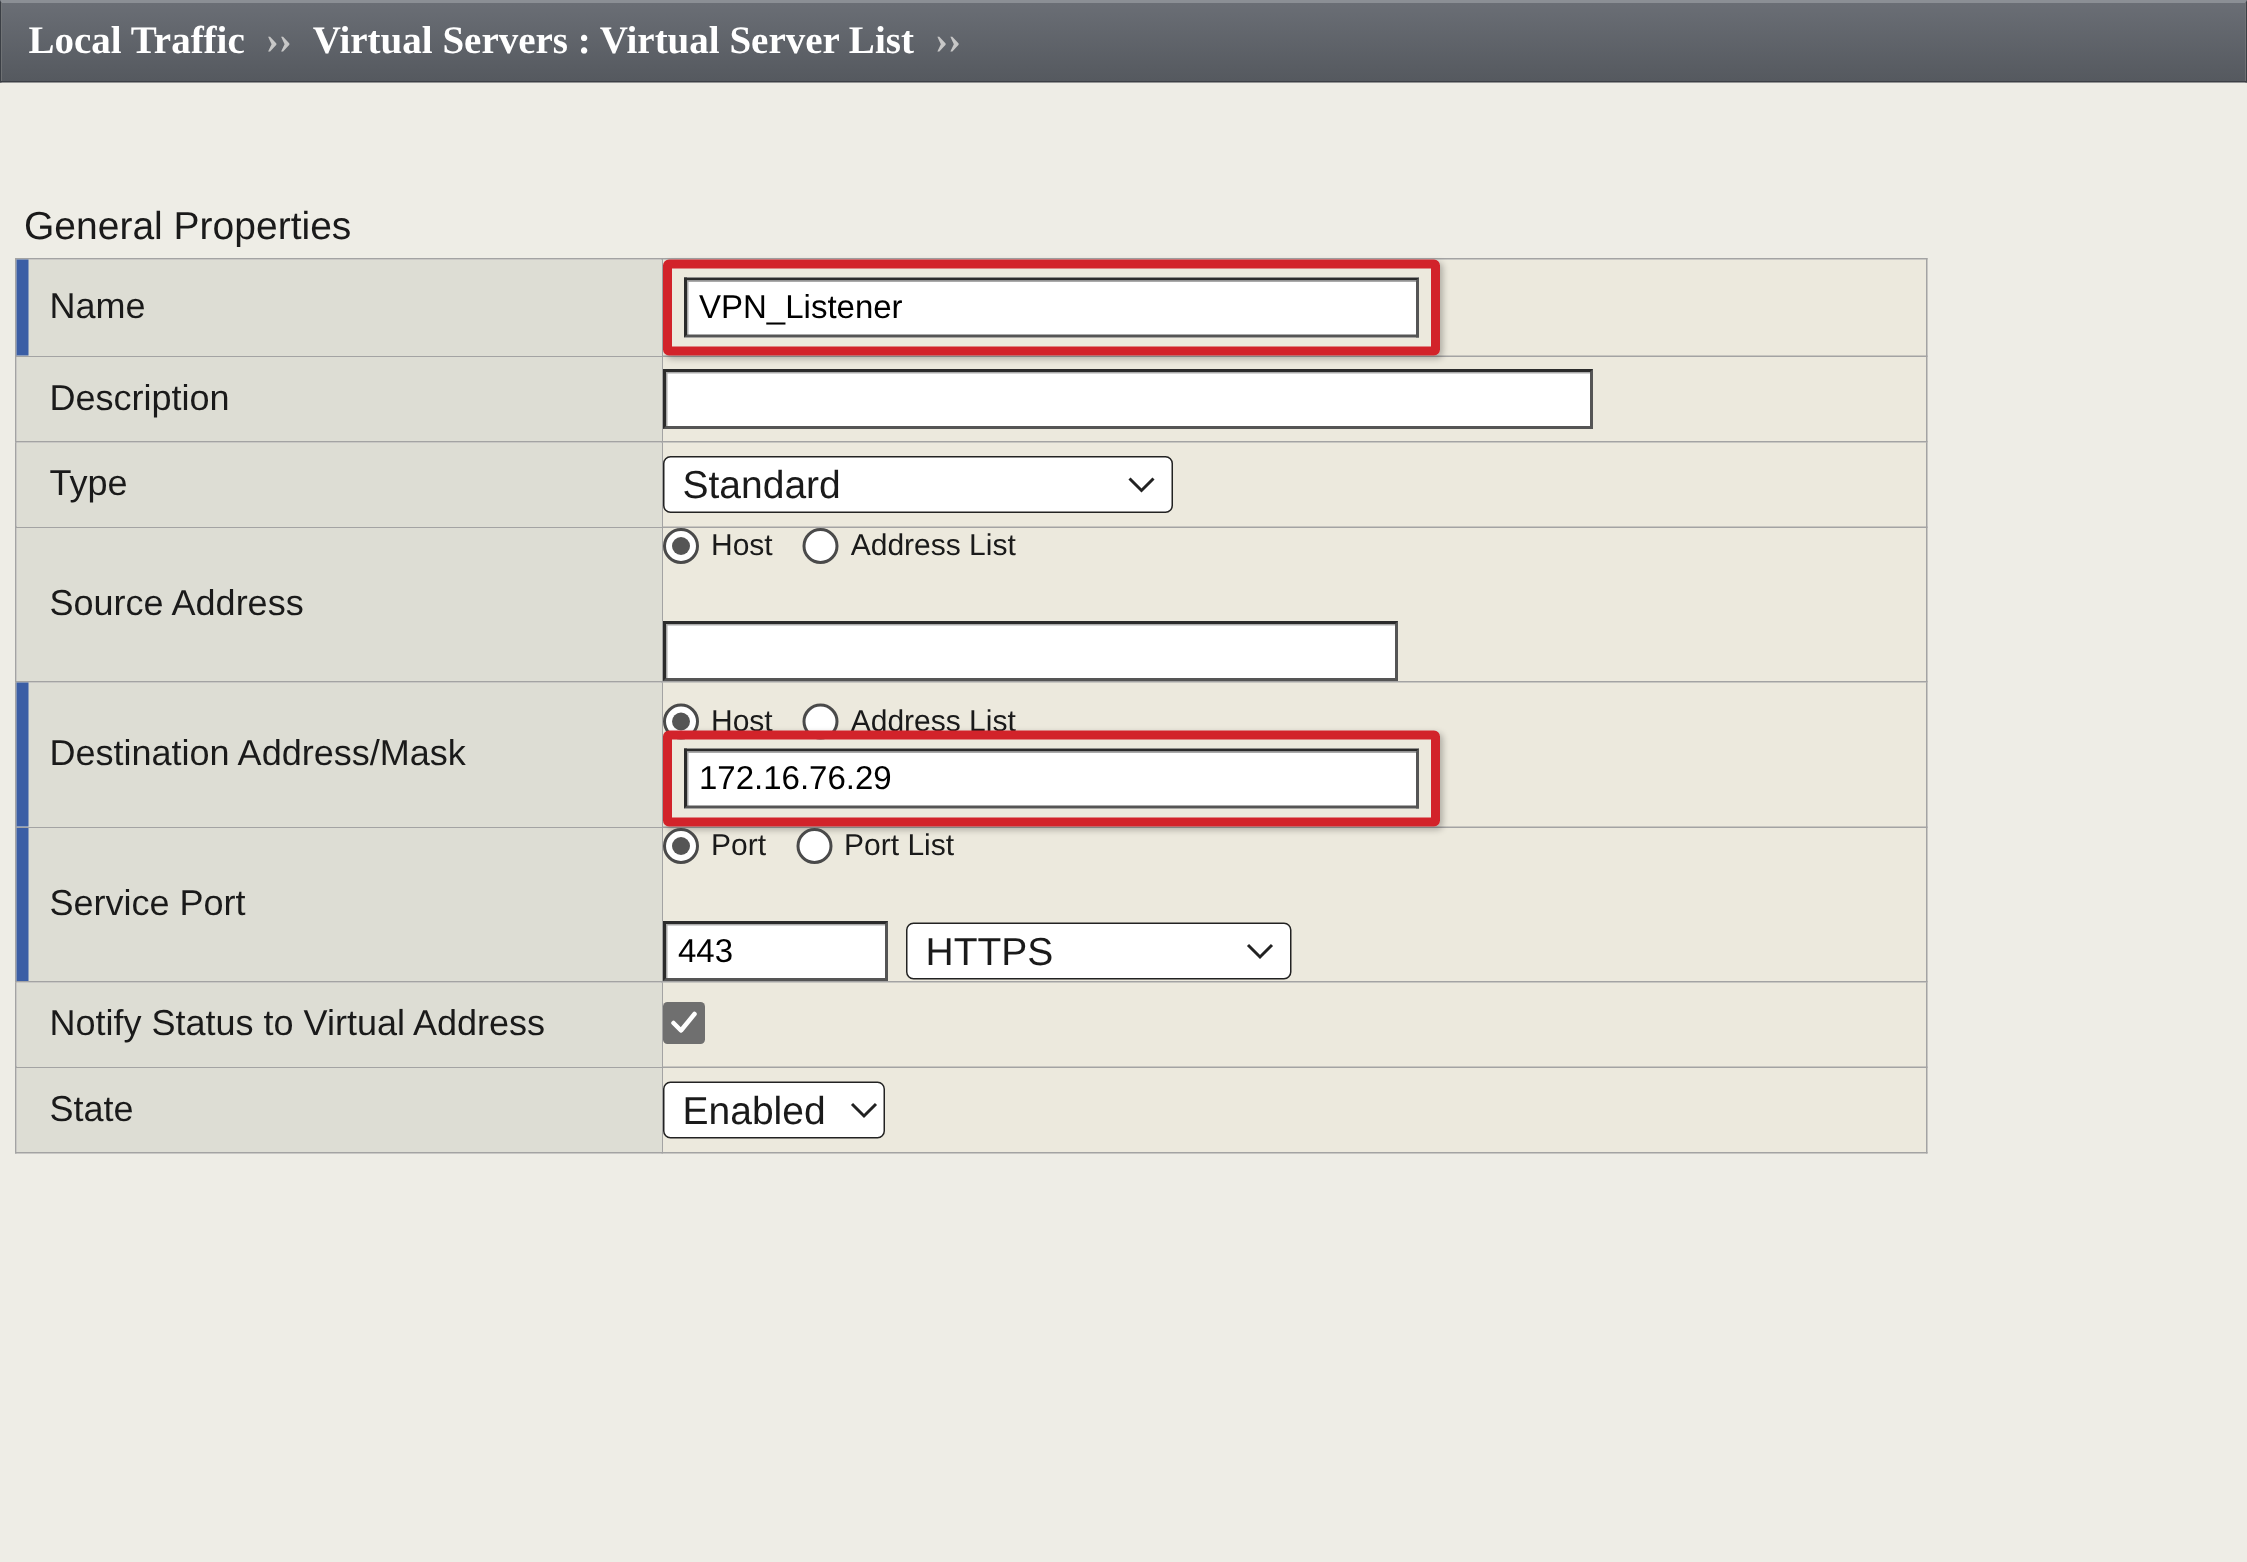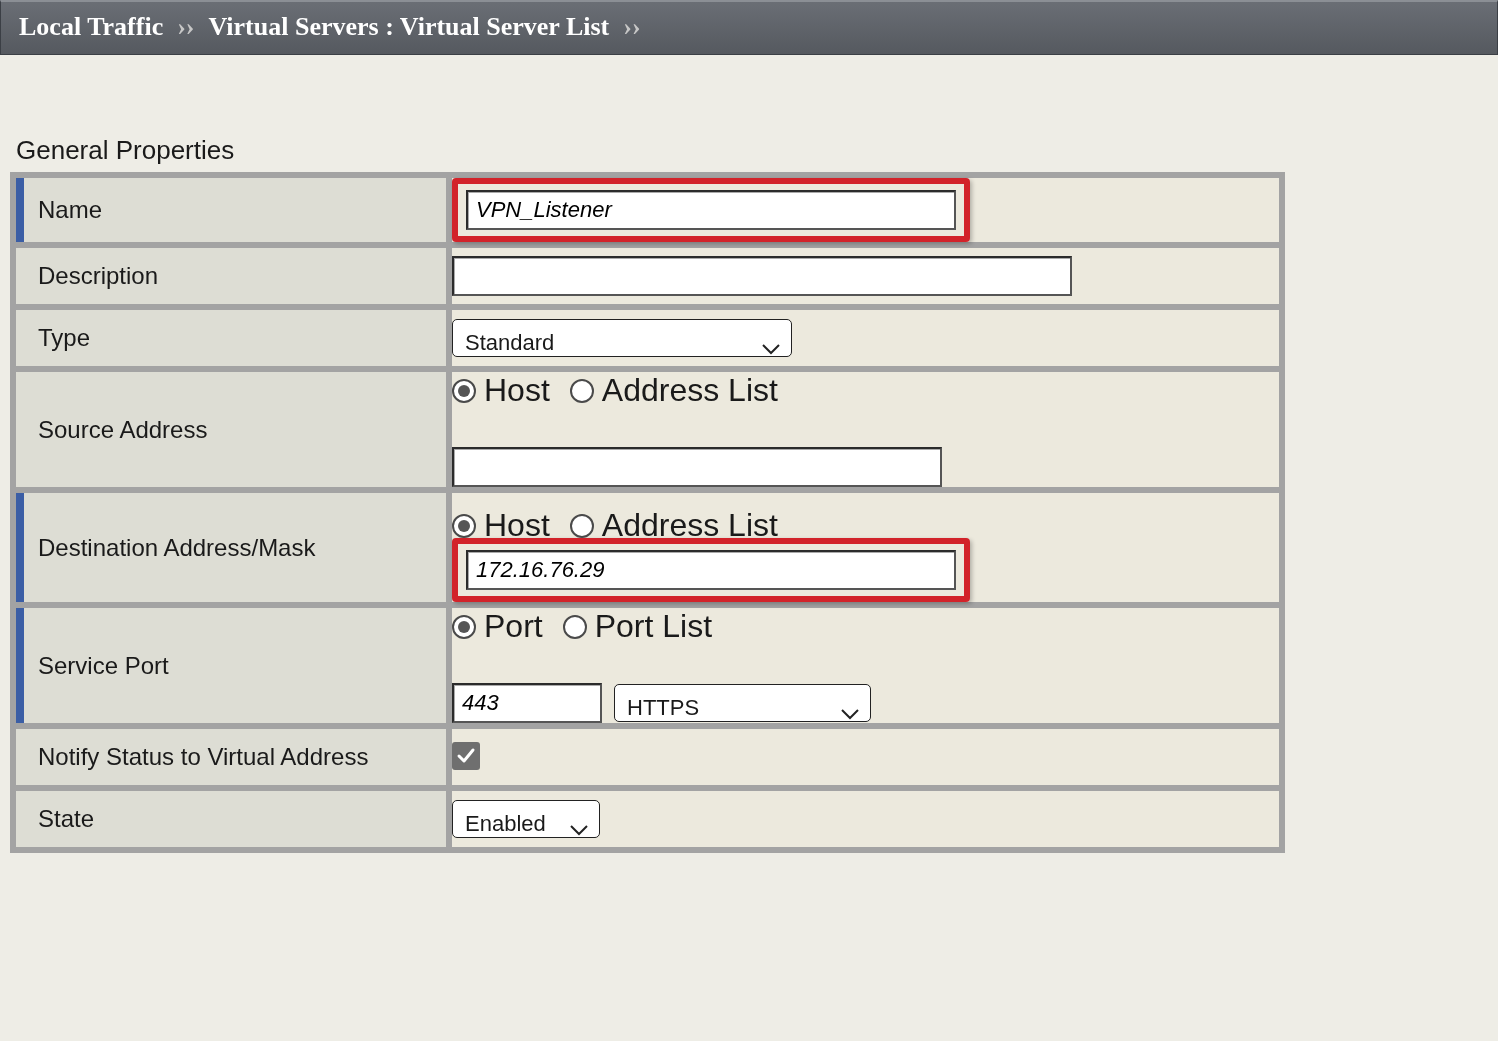--- a/index.html
+++ b/index.html
@@ -34,21 +34,21 @@
     font-weight:normal;
     margin:0 0 6px 6px;
   }
   
   table.prop{
     border-collapse:collapse;
     width:1275px;
     border:1px solid #bfbfb7;
   }
   table.prop td{
-    border:6px solid #a3a3a3;
+    border:1px solid #a3a3a3;
     padding:0;
     vertical-align:middle;
   }
   td.label{
     width:430px;
     background:#ddddd4;
     position:relative;
   }
   td.label .pad{
     padding:14px 10px 14px 22px;
@@ -69,37 +69,36 @@
   .txt{
     height:38px;
     box-sizing:border-box;
     font-size:22px;
     padding:18px 8px;
     background:#fff;
     border:2px solid #555;
     border-top-color:#2b2b2b;
     border-left-color:#2b2b2b;
     box-shadow: inset 1px 1px 0 #aaa;
-    font-style: italic;
   }
   .txt-wide{ width:620px; }
   .txt-med{ width:490px; }
   .txt-sm { width:150px; }
   
   .sel{
     display:inline-flex;
-    align-items:flex-end;
+    align-items:center;
     justify-content:space-between;
     height:38px;
     box-sizing:border-box;
     border:1px solid #222;
     border-radius:5px;
     background:#fff;
     padding:0 10px 0 12px;
-    font-size:22px;
+    font-size:26px;
     cursor:pointer;
   }
   .sel .chev{
     margin-left:16px;
     display:inline-block;
   }
   .chev svg{ display:block; }
   
   .radio{
     width:24px;height:24px;
@@ -111,21 +110,21 @@
     vertical-align:middle;
     cursor:pointer;
     box-sizing:border-box;
   }
   .radio.on::after{
     content:"";
     width:12px;height:12px;
     border-radius:50%;
     background:#555;
   }
-  .rlabel{ vertical-align:middle; margin:0 18px 0 6px; font-size:32px;}
+  .rlabel{ vertical-align:middle; margin:0 18px 0 6px; font-size:20px;}
   .row-line{ display:flex; align-items:center; gap:2px; margin-bottom:10px;}
   .row-line:last-child{ margin-bottom:0;margin-top:38px; }
   
   .hl{
     border:6px solid #d2232a;
     border-radius:4px;
     padding:6px 8px;
     display:inline-block;
     box-shadow:2px 2px 4px rgba(0,0,0,0.25);
   }

